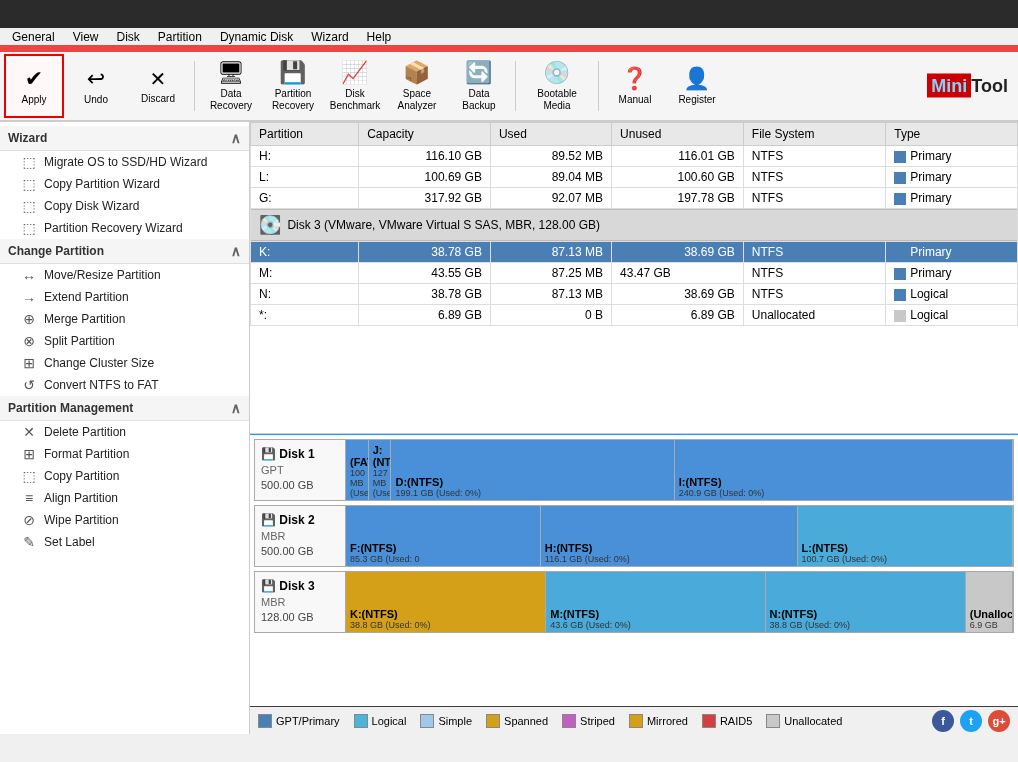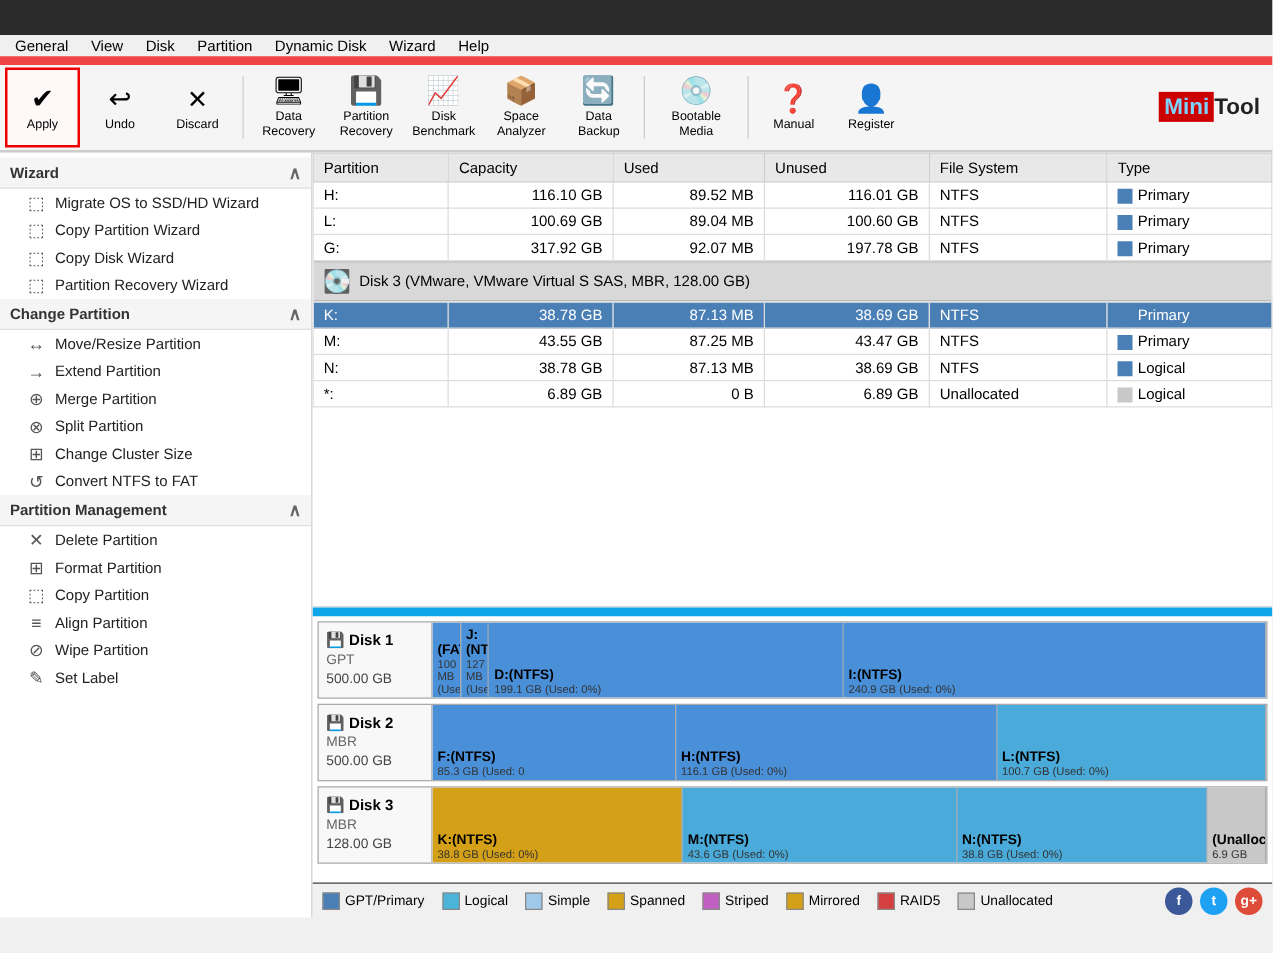--- a/index.html
+++ b/index.html
@@ -38,21 +38,21 @@
     
     #table-area { flex: 1; overflow-y: auto; overflow-x: hidden; background: #fff; border-bottom: 1px solid #ccc; }
     table.partition-table { width: 100%; border-collapse: collapse; }
     table.partition-table th { background: #e8e8e8; border: 1px solid #ccc; padding: 4px 8px; text-align: left; font-weight: normal; position: sticky; top: 0; z-index: 1; }
     table.partition-table td { border: 1px solid #ddd; padding: 3px 8px; }
     table.partition-table tr.selected td { background: #4a7fb5; color: #fff; }
     .disk-header { background: #d8d8d8; padding: 4px 8px; display: flex; align-items: center; gap: 6px; font-size: 12px; border-bottom: 1px solid #bbb; border-top: 1px solid #bbb; }
     .disk-icon { font-size: 18px; }
     
     
-    #disk-map { height: 220px; background: #fff; overflow-y: auto; padding: 4px; border-top: 7px solid #0ea5e9; }
+    #disk-map { height: 272px; background: #fff; overflow-y: auto; padding: 4px; border-top: 1px solid #0ea5e9; }
     .disk-row { display: flex; align-items: center; margin-bottom: 4px; border: 1px solid #aaa; background: #f8f8f8; }
     .disk-label { width: 90px; padding: 4px 6px; font-size: 11px; line-height: 1.4; flex-shrink: 0; }
     .disk-label .dname { font-weight: bold; font-size: 12px; }
     .disk-label .dtype { color: #666; }
     .disk-label .dsize { color: #444; }
     .disk-partitions { display: flex; flex: 1; height: 60px; border-left: 1px solid #aaa; overflow: hidden; }
     .disk-part { border-right: 1px solid #aaa; display: flex; flex-direction: column; justify-content: flex-end; padding: 2px 4px; font-size: 10px; overflow: hidden; cursor: pointer; position: relative; }
     .disk-part .pname { font-weight: bold; font-size: 11px; }
     .disk-part .pinfo { font-size: 9px; color: #333; }
     
@@ -281,21 +281,21 @@
     <td style="text-align:right">38.78 GB</td>
     <td style="text-align:right">87.13 MB</td>
     <td style="text-align:right">38.69 GB</td>
     <td>NTFS</td>
     <td><span class="type-box" style="background:#4a7fb5"></span>Primary</td>
   </tr>
             <tr>
     <td>M:</td>
     <td style="text-align:right">43.55 GB</td>
     <td style="text-align:right">87.25 MB</td>
-    <td style="text-align:right">43.47 GB</td>
+    <td style="text-align:left">43.47 GB</td>
     <td>NTFS</td>
     <td><span class="type-box" style="background:#4a7fb5"></span>Primary</td>
   </tr>
             <tr>
     <td>N:</td>
     <td style="text-align:right">38.78 GB</td>
     <td style="text-align:right">87.13 MB</td>
     <td style="text-align:right">38.69 GB</td>
     <td>NTFS</td>
     <td><span class="type-box" style="background:#4a7fb5"></span>Logical</td>

